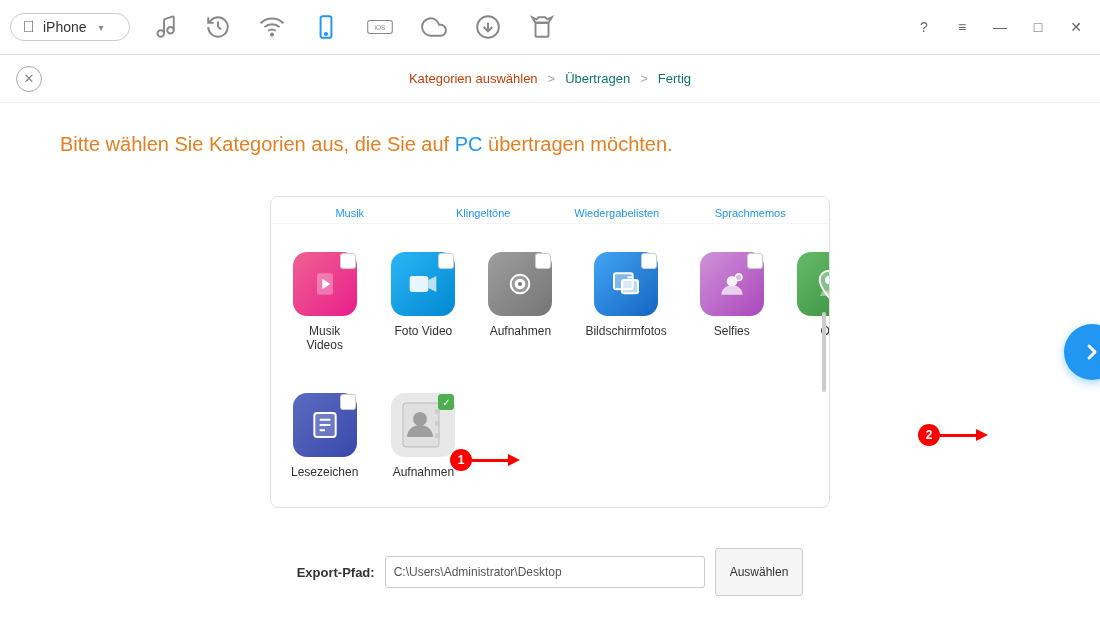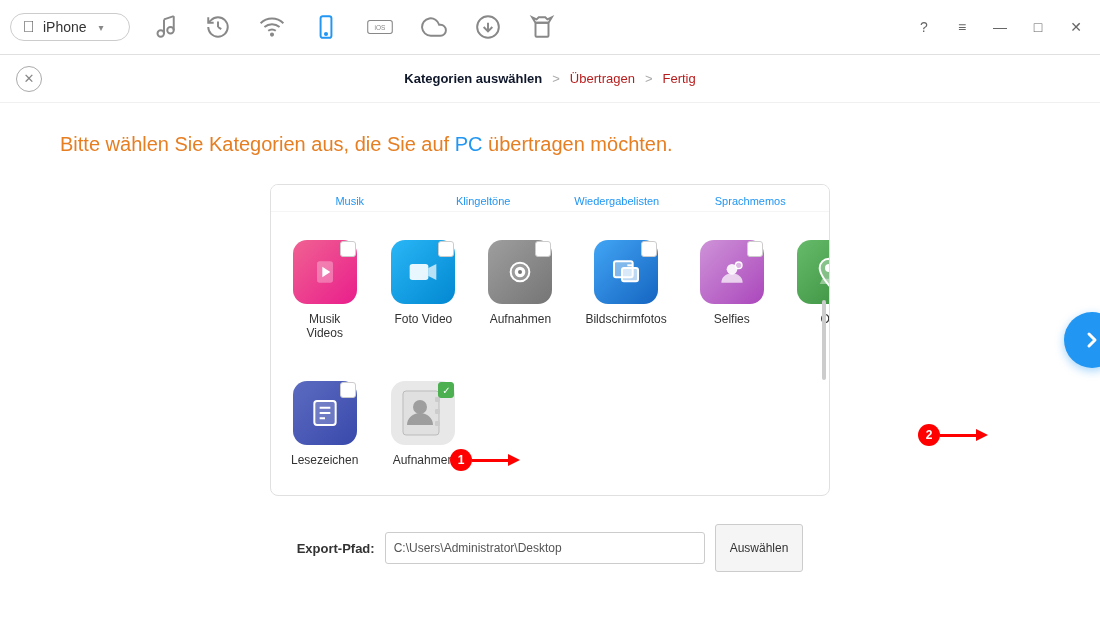--- a/index.html
+++ b/index.html
@@ -113,25 +113,25 @@
       border-radius: 50%;
       display: flex;
       align-items: center;
       justify-content: center;
       cursor: pointer;
       font-size: 13px;
       color: #888;
     }
     .breadcrumb-item {
       font-size: 13px;
-      color: #b91c1c;
+      color: #0f766e;
     }
     .breadcrumb-item.active {
-      color: #0f172a;
-      font-weight: 700;
+      color: #c2410c;
+      font-weight: 400;
     }
     .breadcrumb-separator {
       color: #aaa;
       font-size: 13px;
     }
 
     
     .main-content {
       padding: 30px 60px 20px;
       background: #fff;
@@ -143,21 +143,21 @@
       font-weight: 400;
     }
     .main-heading span.blue { color: #2196f3; }
 
     
     .category-container {
       border: 1px solid #e0e0e0;
       border-radius: 8px;
       padding: 0;
       width: 560px;
-      margin: 0 auto;
+      margin: 12px auto;
       background: #fff;
       position: relative;
       overflow: hidden;
     }
 
     
     .category-row-partial {
       display: flex;
       padding: 4px 12px 0;
       gap: 0;

